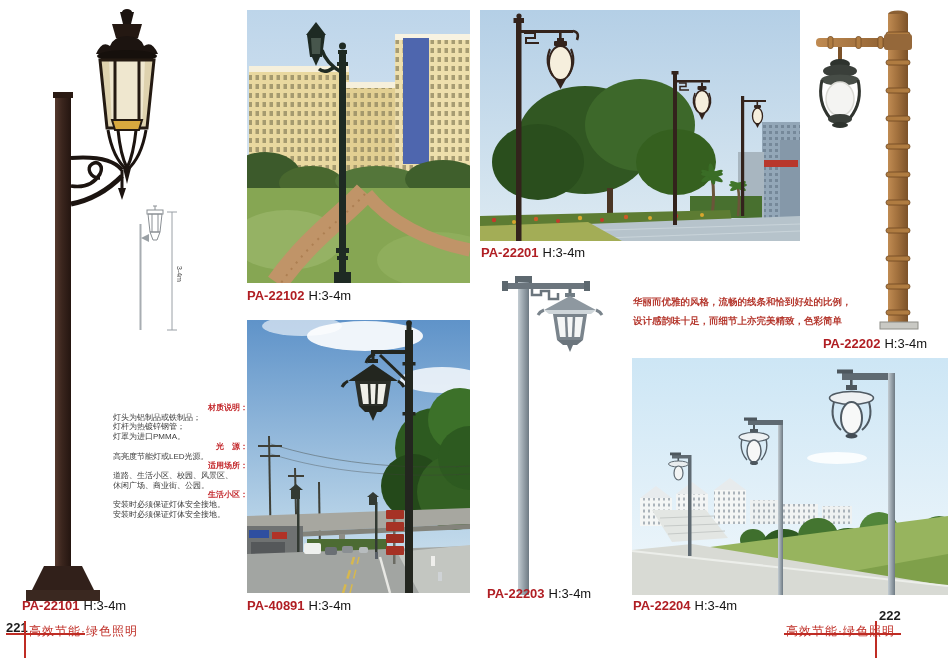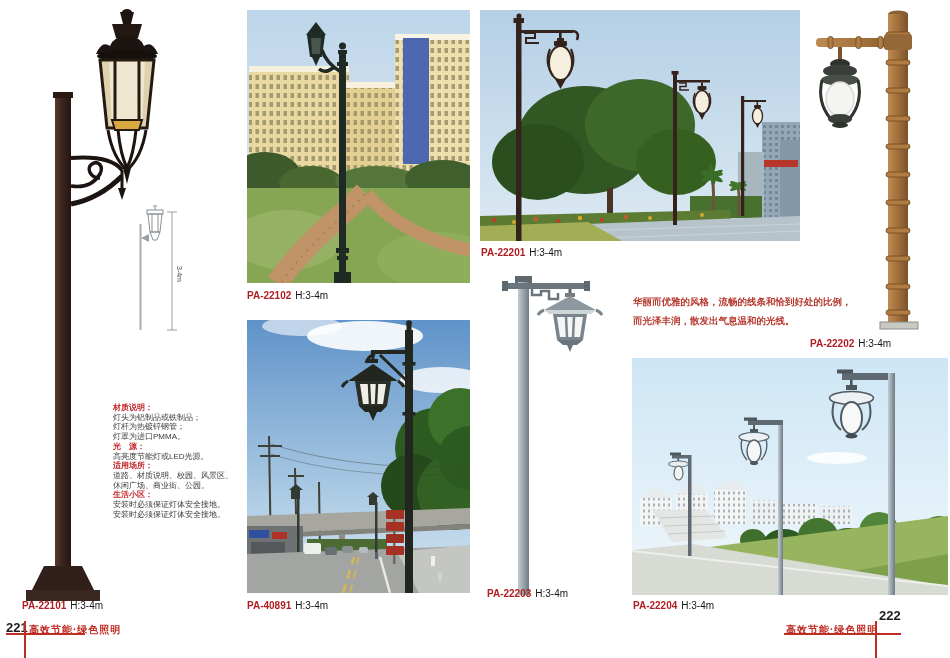--- a/index.html
+++ b/index.html
@@ -1,28 +1,28 @@
 <!DOCTYPE html>
 <html><head>
 <meta charset="utf-8">
 <style>
   html,body{margin:0;padding:0;}
   body{
     width:950px;height:658px;position:relative;overflow:hidden;
     background:#ffffff;font-family:"Liberation Sans",sans-serif;
   }
   .abs{position:absolute;}
-  .plabel{position:absolute;font-size:10px;white-space:nowrap;line-height:15px;}
+  .plabel{position:absolute;font-size:13px;white-space:nowrap;line-height:15px;}
   .plabel .code{color:#b01e23;font-weight:bold;}
   .plabel .size{color:#151515;margin-left:4px;}
   .spec{position:absolute;left:113px;top:403px;width:135px;font-size:8px;line-height:9.7px;color:#3b3b3b;}
-  .spec .hd{color:#c3272b;font-weight:bold;}
+  .spec .hd{color:#c3272b;font-weight:bold;text-align:right;}
   .desc{position:absolute;left:633px;top:281px;width:250px;font-size:9.5px;line-height:18.5px;color:#b5382e;font-weight:bold;margin-top:12px;}
   .footer-num{position:absolute;font-size:13px;font-weight:bold;color:#1d1d1d;}
-  .footer-slogan{position:absolute;font-size:10px;font-weight:bold;color:#bf2c24;letter-spacing:1px;}
+  .footer-slogan{position:absolute;font-size:12px;font-weight:normal;color:#bf2c24;letter-spacing:1px;}
   .redline{position:absolute;background:#bf2c24;}
   svg{display:block;}
 </style>
 </head>
 <body>
 
 <svg class="abs" style="left:8px;top:8px" width="230" height="596" viewBox="0 0 230 596">
   <defs>
     <linearGradient id="poleBrown" x1="0" y1="0" x2="1" y2="0">
       <stop offset="0" stop-color="#55392e"></stop>
@@ -89,21 +89,21 @@
 </svg>
 
 <div class="spec">
   <div class="hd">材质说明：</div>
   <div>灯头为铝制品或铁制品；</div>
   <div>灯杆为热镀锌钢管；</div>
   <div>灯罩为进口PMMA。</div>
   <div class="hd">光　源：</div>
   <div>高亮度节能灯或LED光源。</div>
   <div class="hd">适用场所：</div>
-  <div>道路、材质说明、校园、风景区、</div>
+  <div>道路、生活小区、校园、风景区、</div>
   <div>休闲广场、商业街、公园。</div>
   <div class="hd">生活小区：</div>
   <div>安装时必须保证灯体安全接地。</div>
   <div>安装时必须保证灯体安全接地。</div>
 </div>
 
 <div class="plabel" style="left:22px;top:598px">
   <span class="code">PA-22101</span><span class="size">H:3-4m</span>
 </div>
 
@@ -360,21 +360,21 @@
     <polygon points="275,113 280,113 277.5,118"></polygon>
   </g>
 </svg>
 
 <div class="plabel" style="left:481px;top:245px">
   <span class="code">PA-22201</span><span class="size">H:3-4m</span>
 </div>
 
 <div class="desc">
   <div>华丽而优雅的风格，流畅的线条和恰到好处的比例，</div>
-  <div>而光泽丰润，散发出气息温和的光线。</div>
+  <div>设计感韵味十足，而细节上亦完美精致，色彩简单</div>
 </div>
 
 <svg class="abs" style="left:487px;top:268px" width="145" height="327" viewBox="0 0 145 327">
   <defs>
     <linearGradient id="poleGray" x1="0" y1="0" x2="1" y2="0">
       <stop offset="0" stop-color="#c3ccd2"></stop>
         <stop offset="0.5" stop-color="#98a3ab"></stop>
         <stop offset="1" stop-color="#6e7a83"></stop>
     </linearGradient>
   </defs>
@@ -534,21 +534,21 @@
     <ellipse cx="32" cy="58" rx="10" ry="5" fill="#2e332e"></ellipse>
     <ellipse cx="32" cy="65" rx="17" ry="6.5" fill="#3a3f3a"></ellipse>
     <ellipse cx="32" cy="74" rx="19" ry="5.5" fill="#474d47"></ellipse>
     <ellipse cx="32" cy="93" rx="14" ry="17" fill="#f4f4f2" stroke="#d9d9d4" stroke-width="1.5"></ellipse>
     <path d="M14,74 q-5,22 8,38 M50,74 q5,22 -8,38" stroke="#30342f" stroke-width="3" fill="none"></path>
     <ellipse cx="32" cy="113" rx="12" ry="5" fill="#3a3f3a"></ellipse>
     <ellipse cx="32" cy="119" rx="8" ry="3" fill="#2e332e"></ellipse>
   </g>
 </svg>
 
-<div class="plabel" style="left:810px;top:336px;width:130px;text-align:left">
+<div class="plabel" style="left:810px;top:336px;width:130px;text-align:center">
   <span class="code">PA-22202</span><span class="size">H:3-4m</span>
 </div>
 
 <div class="footer-num" style="left:6px;top:620px">221</div>
 <div class="redline" style="left:24px;top:621px;width:2px;height:37px"></div>
 <div class="footer-slogan" style="left:29px;top:623px">高效节能·绿色照明</div>
 <div class="redline" style="left:6px;top:633px;width:79px;height:1.5px"></div>
 
 <div class="footer-slogan" style="left:786px;top:623px">高效节能·绿色照明</div>
 <div class="redline" style="left:875px;top:621px;width:2px;height:37px"></div>

